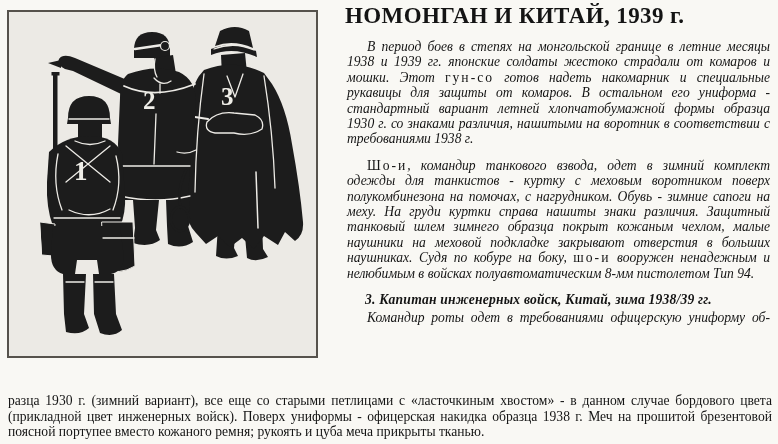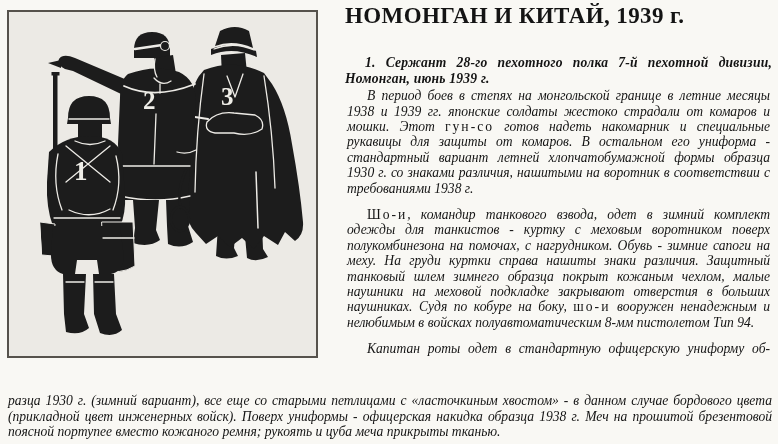--- a/index.html
+++ b/index.html
@@ -16,40 +16,40 @@
     border:2px solid #56524c; background:#eceae5;
   }
   .plate svg { display:block; width:100%; height:100%; }
   .fig-number {
     font-family:"Liberation Serif", serif; font-weight:bold; fill:#efeee8;
   }
   
   .column { position:absolute; left:345px; top:3px; width:427px; }
   .page-title {
     font-size:23px; line-height:26px; font-weight:bold; font-style:normal;
-    letter-spacing:0.4px; margin:0 0 26px 0; white-space:nowrap;
+    letter-spacing:0.4px; margin:0 0 10px 0; white-space:nowrap;
   }
   .sec { margin:0; }
   .sec + .sec { margin-top:11px; }
   .sec-heading {
     margin:0; font-size:13.6px; line-height:15.6px;
     font-weight:bold; font-style:italic;
     text-indent:20px; text-align:justify; letter-spacing:0.2px;
   }
   .sec-body {
     margin:2px; font-size:13.6px; line-height:15.4px;
     font-style:italic; text-indent:20px; text-align:justify;
   }
   .sec-body .upright { font-style:normal; letter-spacing:2px; }
   .justify-last { text-align-last:justify; }
   
   .bottom-text {
     position:absolute; left:8px; top:393px; width:764px;
     margin:0; font-size:13.6px; line-height:15.6px;
-    font-style:italic; text-align:justify;
+    text-align:justify;
   }
 </style>
 </head>
 <body>
 
 <div class="page">
 
   <figure class="plate">
     <svg viewBox="0 0 307 344" xmlns="http://www.w3.org/2000/svg">
       <g stroke-linecap="round" stroke-linejoin="round">
@@ -125,28 +125,28 @@
           <text class="fig-number" x="65" y="168" font-size="27">1</text>
         </g>
       </g>
     </svg>
   </figure>
 
   <div class="column">
     <h1 class="page-title">НОМОНГАН И КИТАЙ, 1939 г.</h1>
 
     <section class="sec">
-      <p class="sec-heading">1. Сержант 28-го пехотного полка 7-й пехотной дивизии, Номонган, июнь 1939 г.</p>
       <p class="sec-body"><span>В период боев в степях на монгольской границе в летние месяцы 1938 и 1939 гг. японские солдаты жестоко страдали от комаров и мошки. Этот </span><span class="upright">гун-со</span><span> готов надеть накомарник и специальные рукавицы для защиты от комаров. В остальном его униформа - стандартный вариант летней хлопчатобумажной формы образца 1930 г. со знаками различия, нашитыми на воротник в соответствии с требованиями 1938 г.</span></p>
     </section>
 
     <section class="sec">
       <p class="sec-body"><span class="upright">Шо-и</span><span>, командир танкового взвода, одет в зимний комплект одежды для танкистов - куртку с меховым воротником поверх полукомбинезона на помочах, с нагрудником. Обувь - зимние сапоги на меху. На груди куртки справа нашиты знаки различия. Защитный танковый шлем зимнего образца покрыт кожаным чехлом, малые наушники на меховой подкладке закрывают отверстия в больших наушниках. Судя по кобуре на боку, </span><span class="upright">шо-и</span><span> вооружен ненадежным и нелюбимым в войсках полуавтоматическим 8-мм пистолетом Тип 94.</span></p>
     </section>
 
     <section class="sec">
-      <p class="sec-body justify-last"><span>Капитан роты одет в стандартную офицерскую униформу об-</span></p>
+      <p class="sec-heading">3. Капитан инженерных войск, Китай, зима 1938/39 гг.</p>
+      <p class="sec-body justify-last"><span>Командир роты одет в требованиями офицерскую униформу об-</span></p>
     </section>
   </div>
 
   <p class="bottom-text">разца 1930 г. (зимний вариант), все еще со старыми петлицами с «ласточкиным хвостом» - в данном случае бордового цвета (прикладной цвет инженерных войск). Поверх униформы - офицерская накидка образца 1938 г. Меч на прошитой брезентовой поясной портупее вместо кожаного ремня; рукоять и цуба меча прикрыты тканью.</p>
 
 </div>
 
 </body></html>

